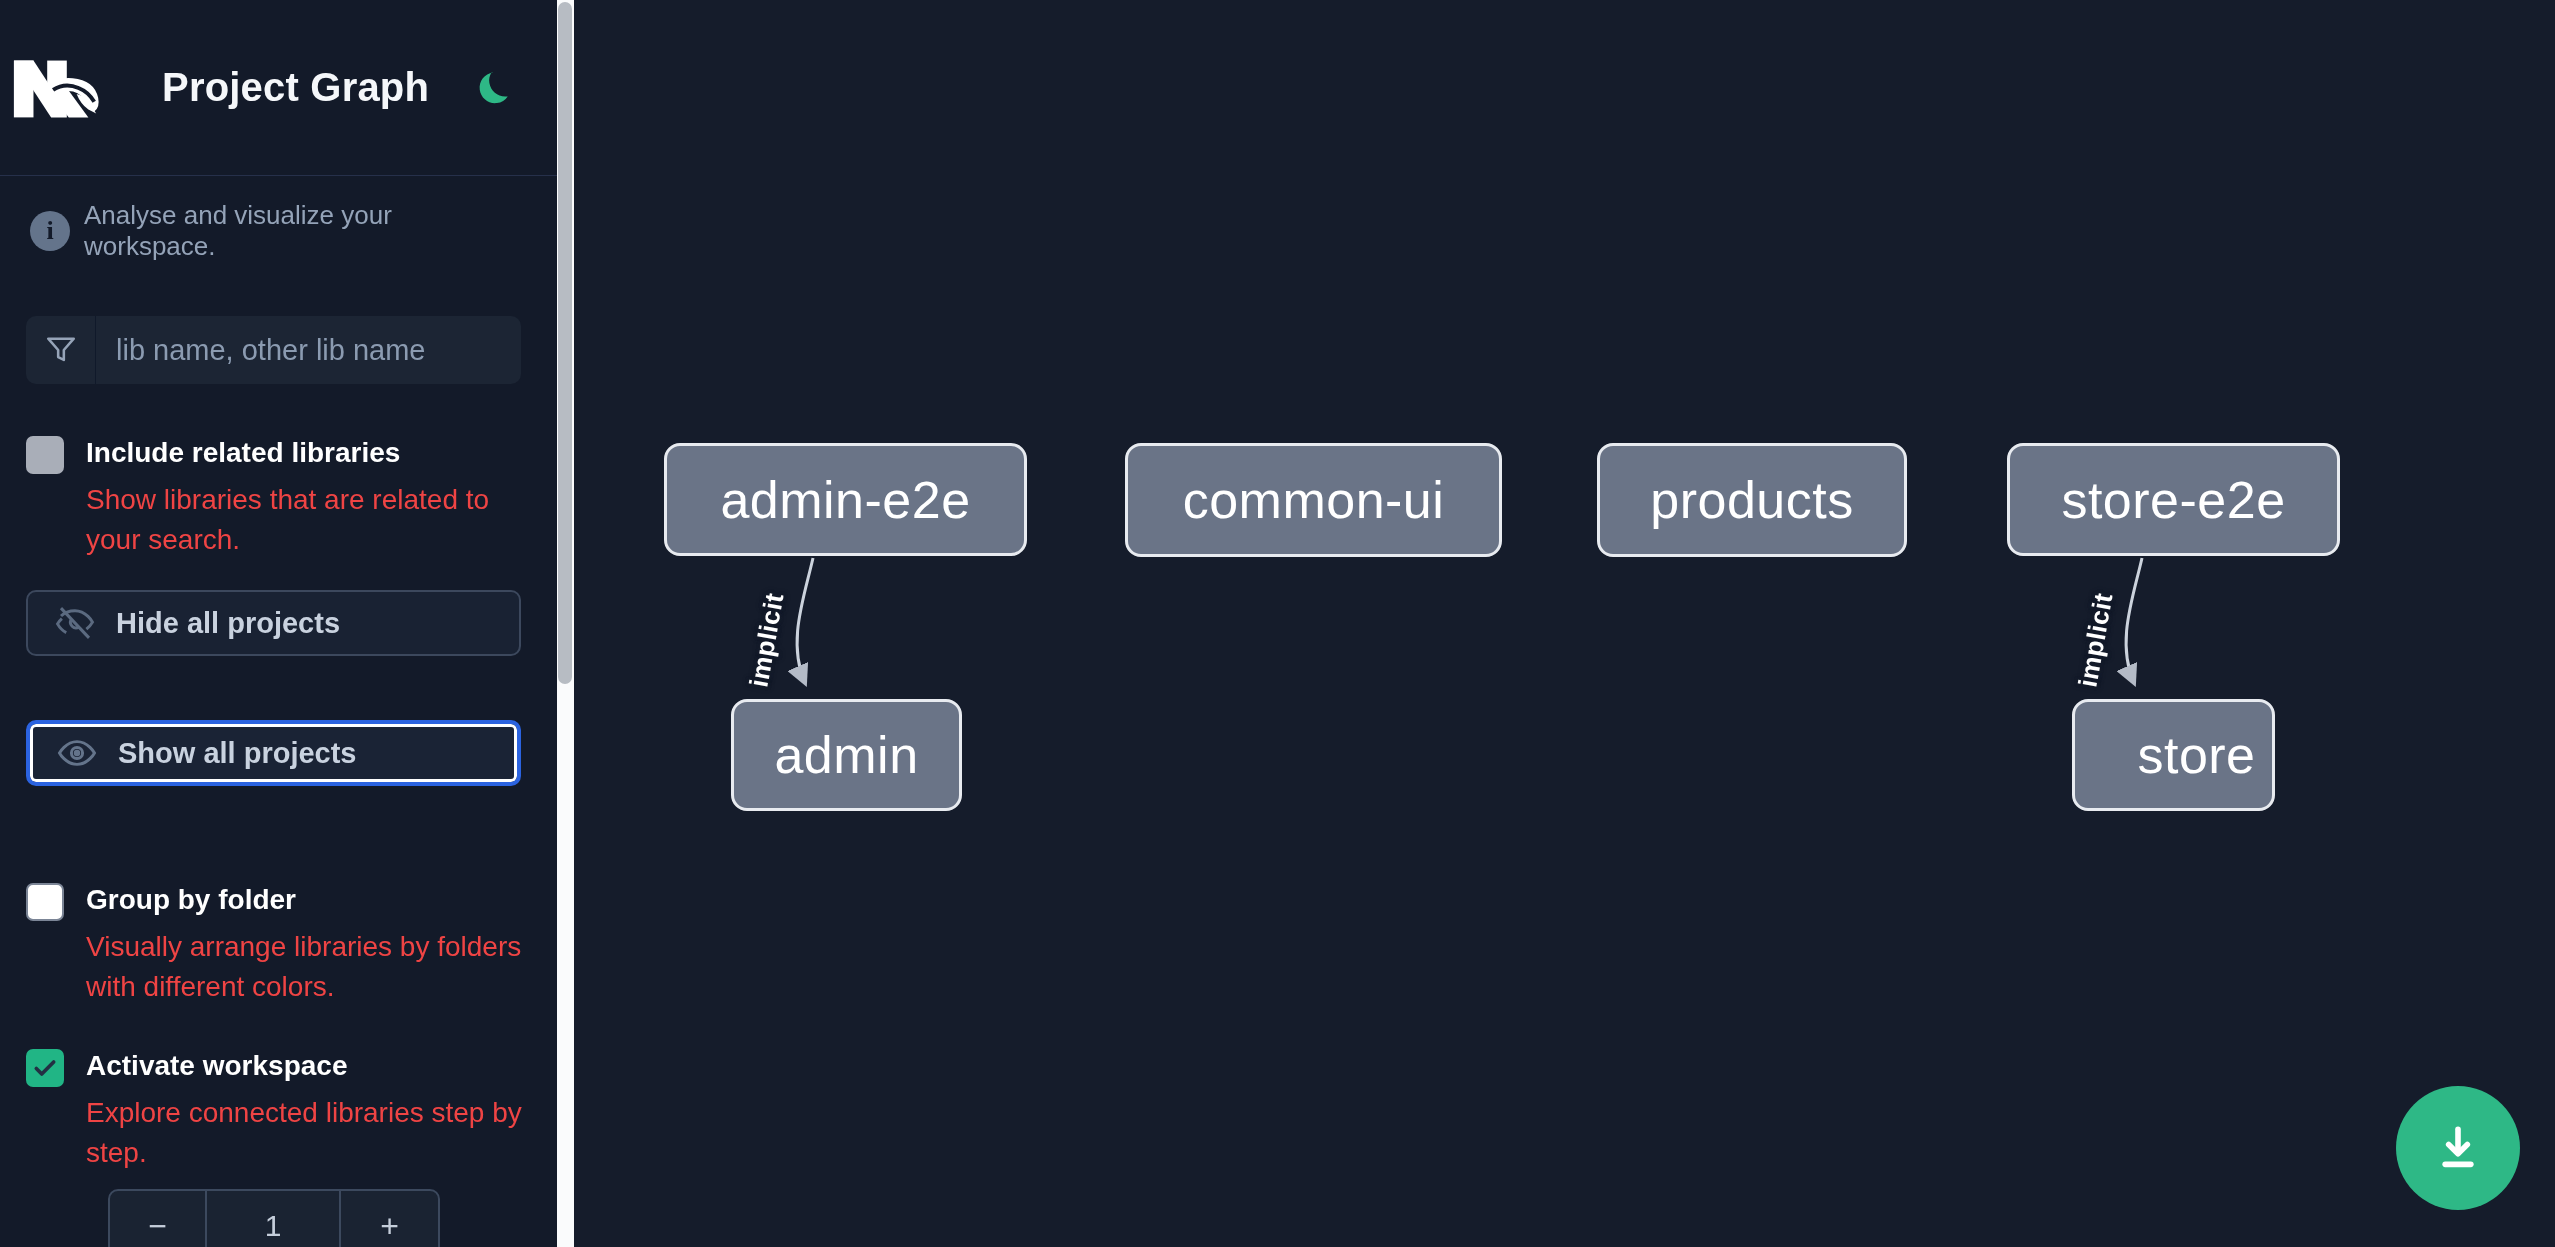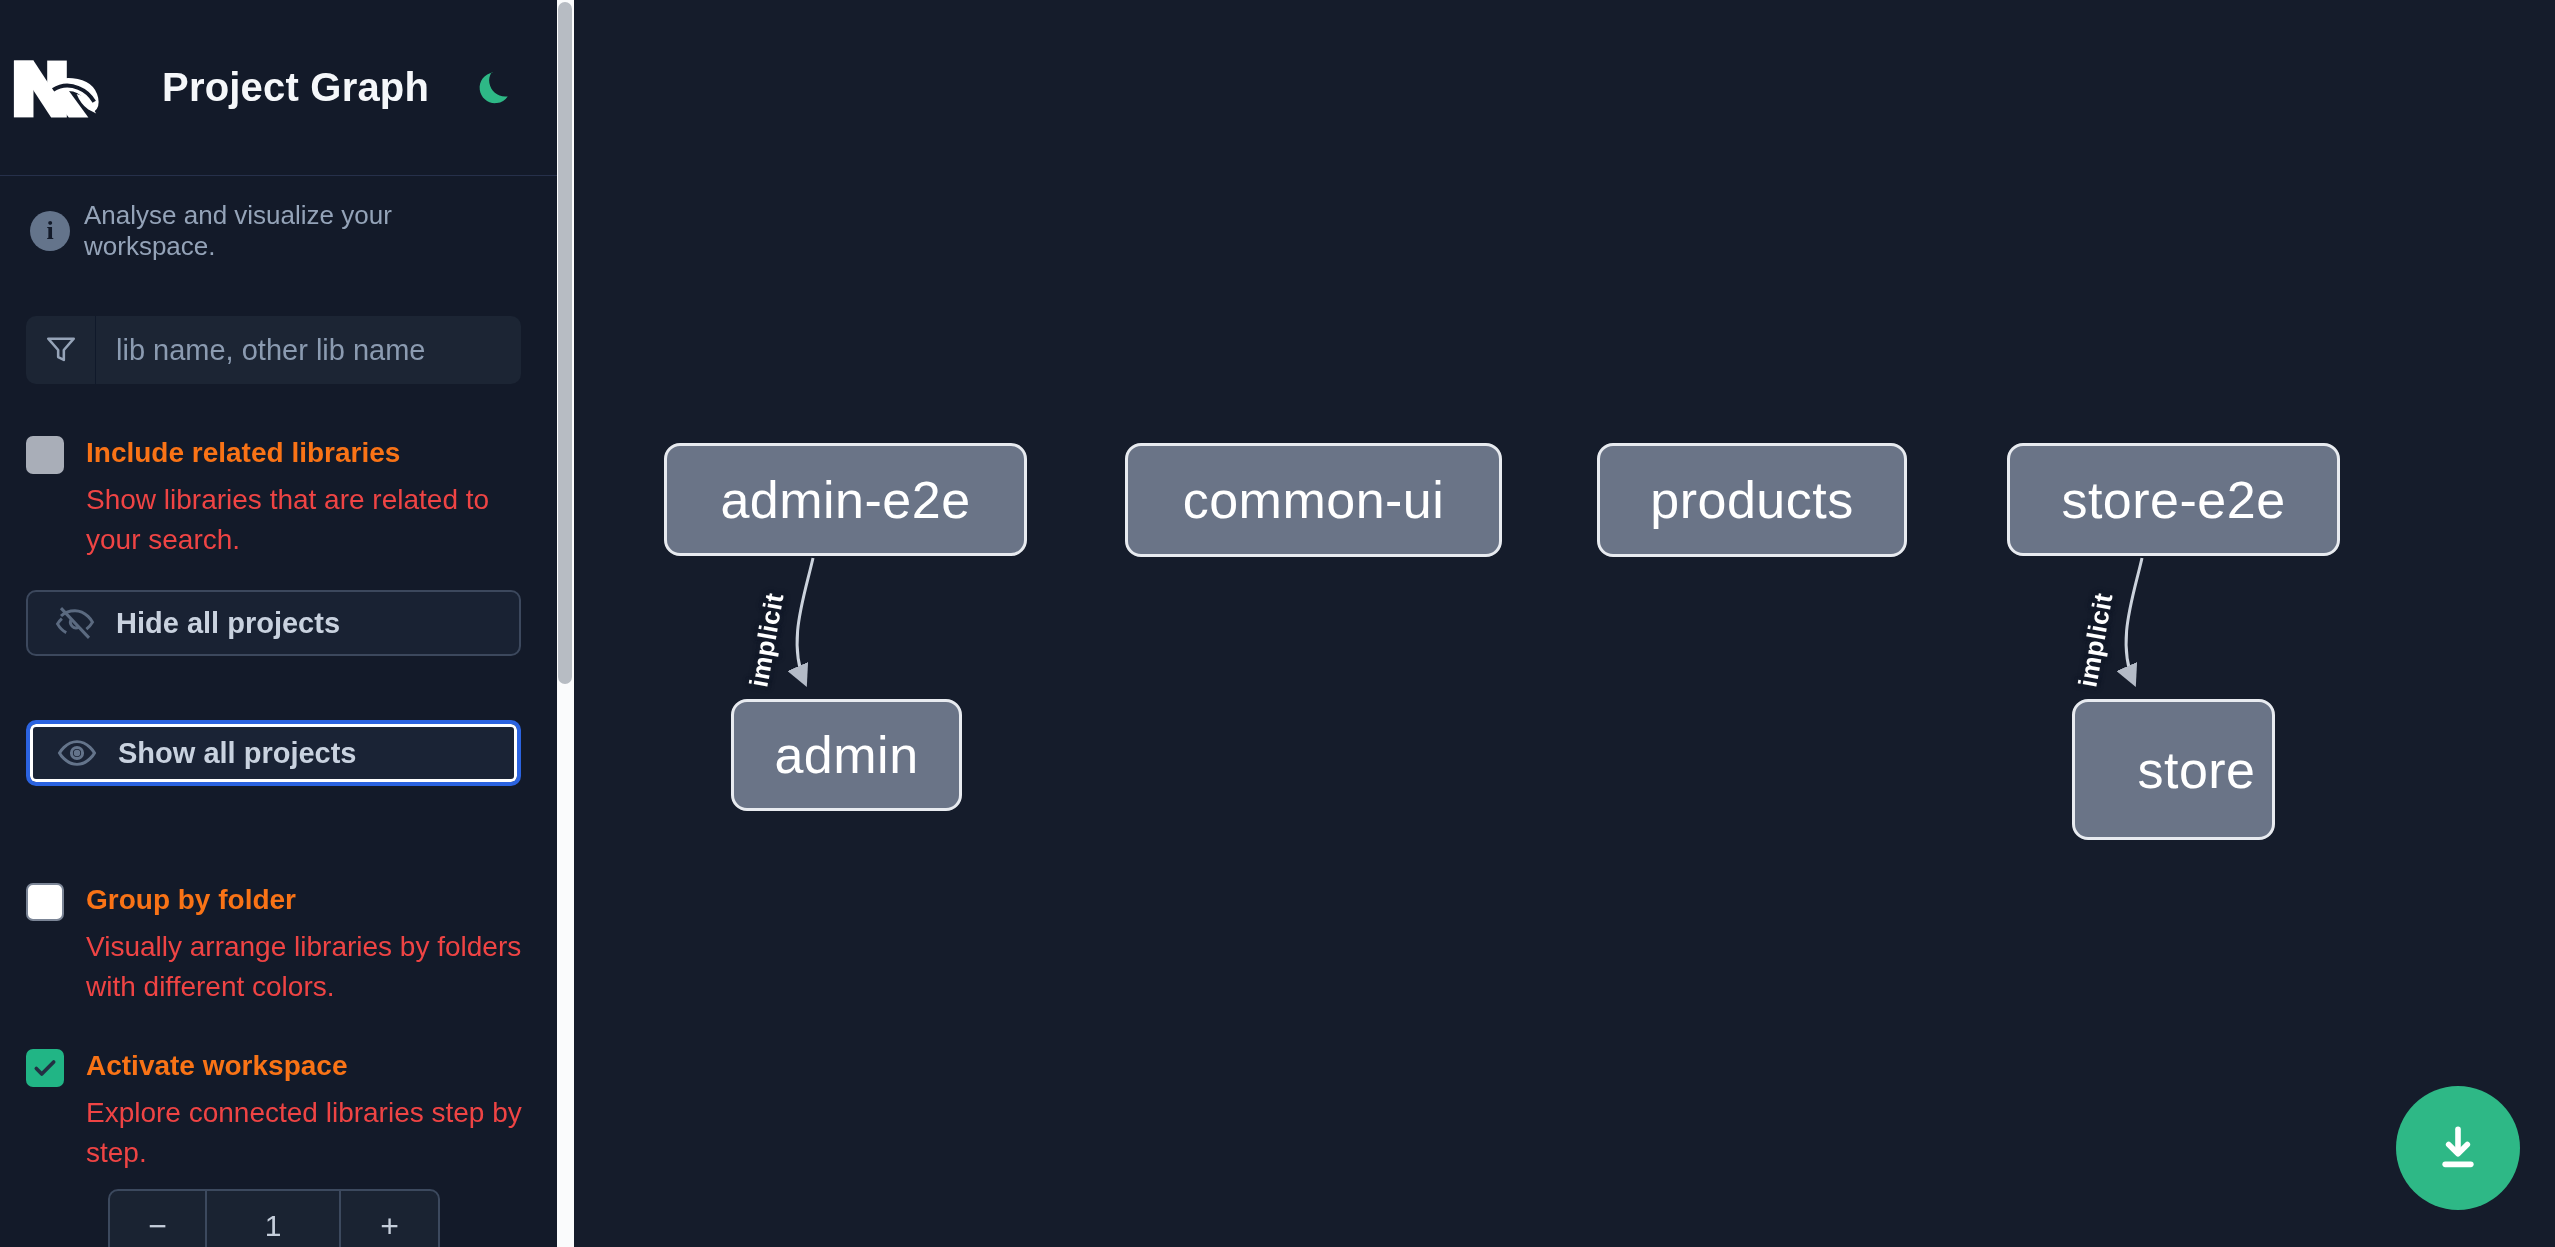--- a/index.html
+++ b/index.html
@@ -27,21 +27,21 @@
   .search-input { flex:1; background:transparent; border:none; outline:none; color:#cbd5e1;
                   font-size:29px; padding:0 20px; font-family:"Liberation Sans", sans-serif; }
   .search-input::placeholder { color:#8b9bb1; opacity:1; }
 
   .check-row { display:grid; grid-template-columns:38px 1fr; column-gap:22px; margin:0 26px 0 26px; align-items:start; }
   .checkbox { width:38px; height:38px; border-radius:7px; margin-top:2px; }
   .checkbox.gray { background:#a9aeb8; }
   .checkbox.white { background:#ffffff; border:2px solid #7b8596; }
   .checkbox.green { background:#21b585; display:flex; align-items:center; justify-content:center; }
   .checkbox.green svg { width:26px; height:26px; }
-  .check-title { font-size:28px; font-weight:600; color:#f97316; line-height:38px; }
+  .check-title { font-size:28px; font-weight:600; color:#ffffff; line-height:38px; }
   .check-desc { font-size:28px; color:#ef4444; line-height:40px; margin-top:8px; max-width:452px; }
 
   .sb-button { display:flex; align-items:center; gap:20px; margin:0 36px 0 26px; height:66px;
                width:495px; border-radius:10px; background:#192233; padding:0 0 0 26px; cursor:pointer;
                border:2px solid #3c485d; }
   .sb-button .btn-label { font-size:29px; font-weight:600; color:#c9d2df; }
   .sb-button.focused { border:4px solid #2b63e0; box-shadow:inset 0 0 0 3px #ffffff; background:#1a2335; }
   .btn-icon { width:42px; height:42px; flex:0 0 auto; }
 
   .stepper { margin:16px 0 0 108px; width:332px; height:74px; border:2px solid #3c495e; border-radius:10px;
@@ -187,16 +187,16 @@
         <line x1="6.5" y1="19" x2="17.5" y2="19"></line>
       </svg>
     </button>
   <div class="edge-label" style="left: 193px; top: 640px;">implicit</div>
       <div class="edge-label" style="left: 1522px; top: 640px;">implicit</div>
       <div class="node" style="left: 90px; top: 443px; width: 363px; height: 113px;">admin-e2e</div>
       <div class="node" style="left: 551px; top: 443px; width: 377px; height: 114px;">common-ui</div>
       <div class="node" style="left: 1023px; top: 443px; width: 310px; height: 114px;">products</div>
       <div class="node" style="left: 1433px; top: 443px; width: 333px; height: 113px;">store-e2e</div>
       <div class="node" style="left: 157px; top: 699px; width: 231px; height: 112px;">admin</div>
-      <div class="node" style="left: 1498px; top: 699px; width: 203px; height: 141px; padding-left: 46px;">store</div>
+      <div class="node" style="left: 1498px; top: 699px; width: 203px; height: 112px; padding-left: 46px;">store</div>
     </main>
 
 </div>
 
 </body></html>

